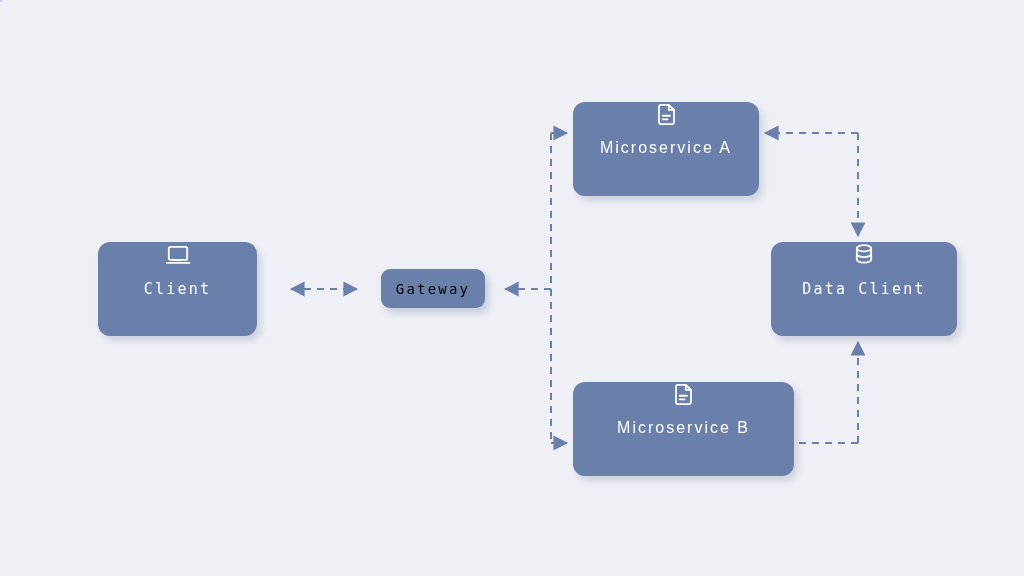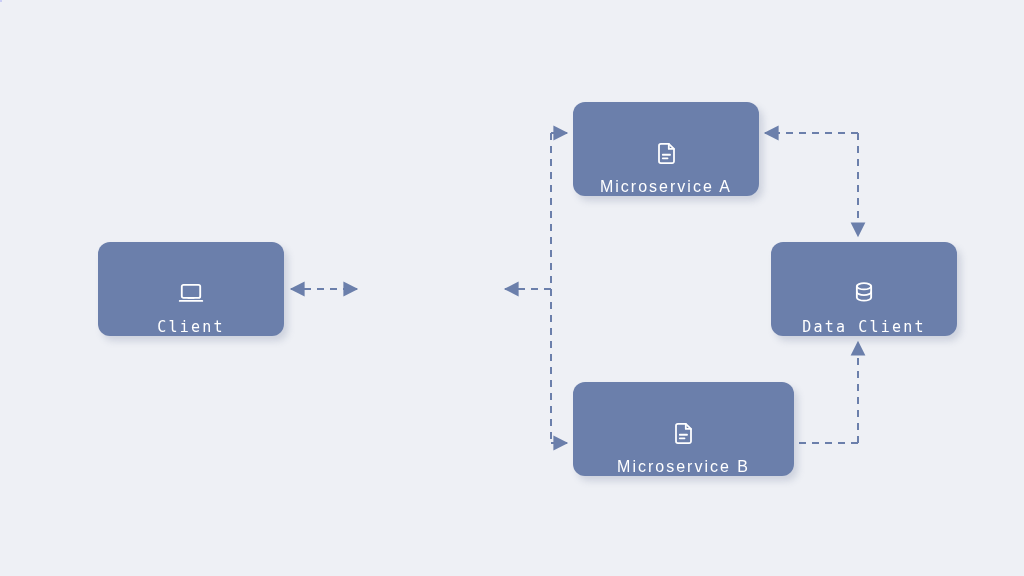--- a/index.html
+++ b/index.html
@@ -31,21 +31,21 @@
   }
 
   
   .node {
     position: absolute;
     box-sizing: border-box;
     border-radius: 12px;
     display: flex;
     flex-direction: column;
     align-items: center;
-    justify-content: flex-end;
+    justify-content: flex-start;
     background: #6b7fab;
     box-shadow: 4px 5px 7px rgba(90, 105, 140, 0.22);
   }
   .node .node-icon {
     display: block;
     margin-bottom: 12px;
     line-height: 0;
   }
   .node .node-label {
     color: #ffffff;
@@ -164,31 +164,34 @@
       <path d="M 858,133 L 858,236" marker-end="url(#ah-d)"></path>
 
       <line x1="858" y1="133" x2="765" y2="133" marker-end="url(#ah-l)"></line>
 
       <path d="M 858,443 L 858,342" marker-end="url(#ah-u)"></path>
 
       <line x1="858" y1="443" x2="765" y2="443" marker-end="url(#ah-l)"></line>
     </g>
   </svg>
 
-  <div class="node" id="node-client" style="left:98px; top:242px; width:186px; height:94px;">
+  <div class="node" id="node-client" style="left:98px; top:242px; width:159px; height:94px;">
     <span class="node-icon">
       <svg width="26" height="26" viewBox="0 0 24 24" fill="none" stroke="#ffffff" stroke-width="1.7" stroke-linecap="round" stroke-linejoin="round">
         <rect x="3.5" y="4.5" width="17" height="12" rx="1.6"></rect>
         <path d="M1.6 19.3 h20.8"></path>
         <path d="M9.6 16.5 h4.8"></path>
       </svg>
     </span>
     <span class="node-label mono">Client</span>
   </div>
 
+  <div id="gateway-pill" style="left:381px; top:269px; width:104px; height:39px;">
+    <span class="node-label mono">Gateway</span>
+  </div>
 
   <div class="node" id="node-microservice-a" style="left:573px; top:102px; width:186px; height:94px;">
     <span class="node-icon">
       <svg width="25" height="25" viewBox="0 0 24 24" fill="none" stroke="#ffffff" stroke-width="1.7" stroke-linecap="round" stroke-linejoin="round">
         <path d="M14.2 2.8 H6.6 a1.8 1.8 0 0 0 -1.8 1.8 v14.8 a1.8 1.8 0 0 0 1.8 1.8 h10.8 a1.8 1.8 0 0 0 1.8 -1.8 V7.6 Z"></path>
         <path d="M14.2 2.8 V7.6 h4.8"></path>
         <path d="M8.4 13.2 h7"></path>
         <path d="M8.4 16.6 h4.6"></path>
       </svg>
     </span>

